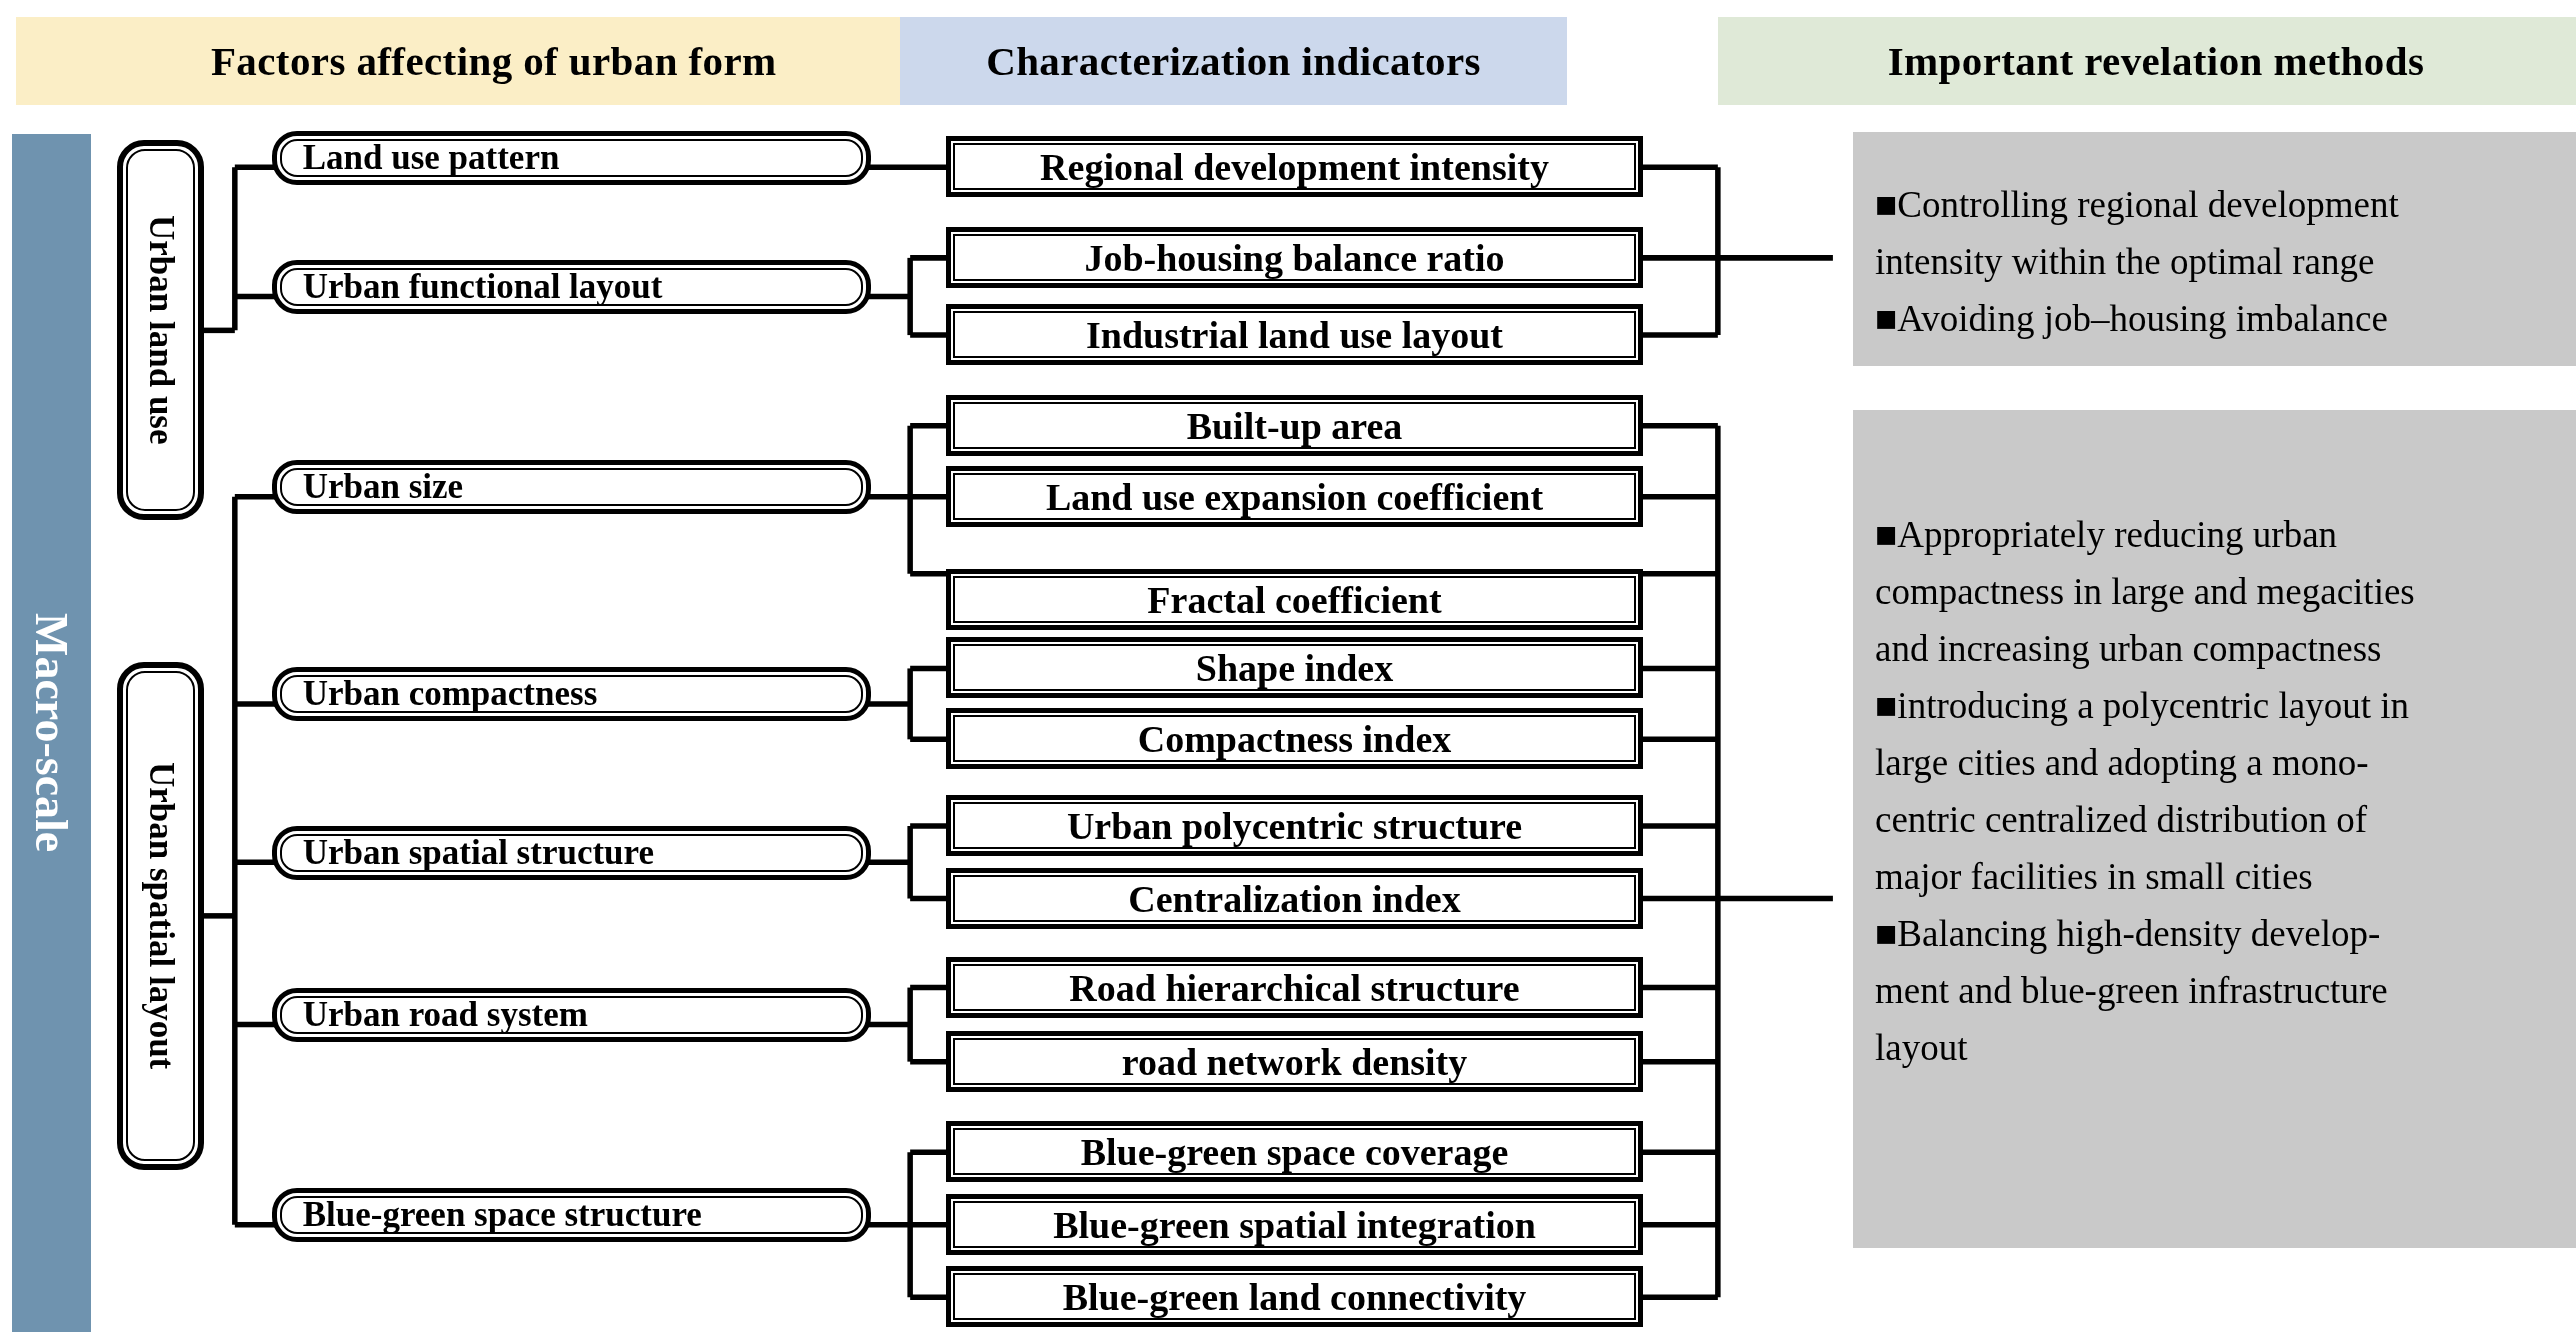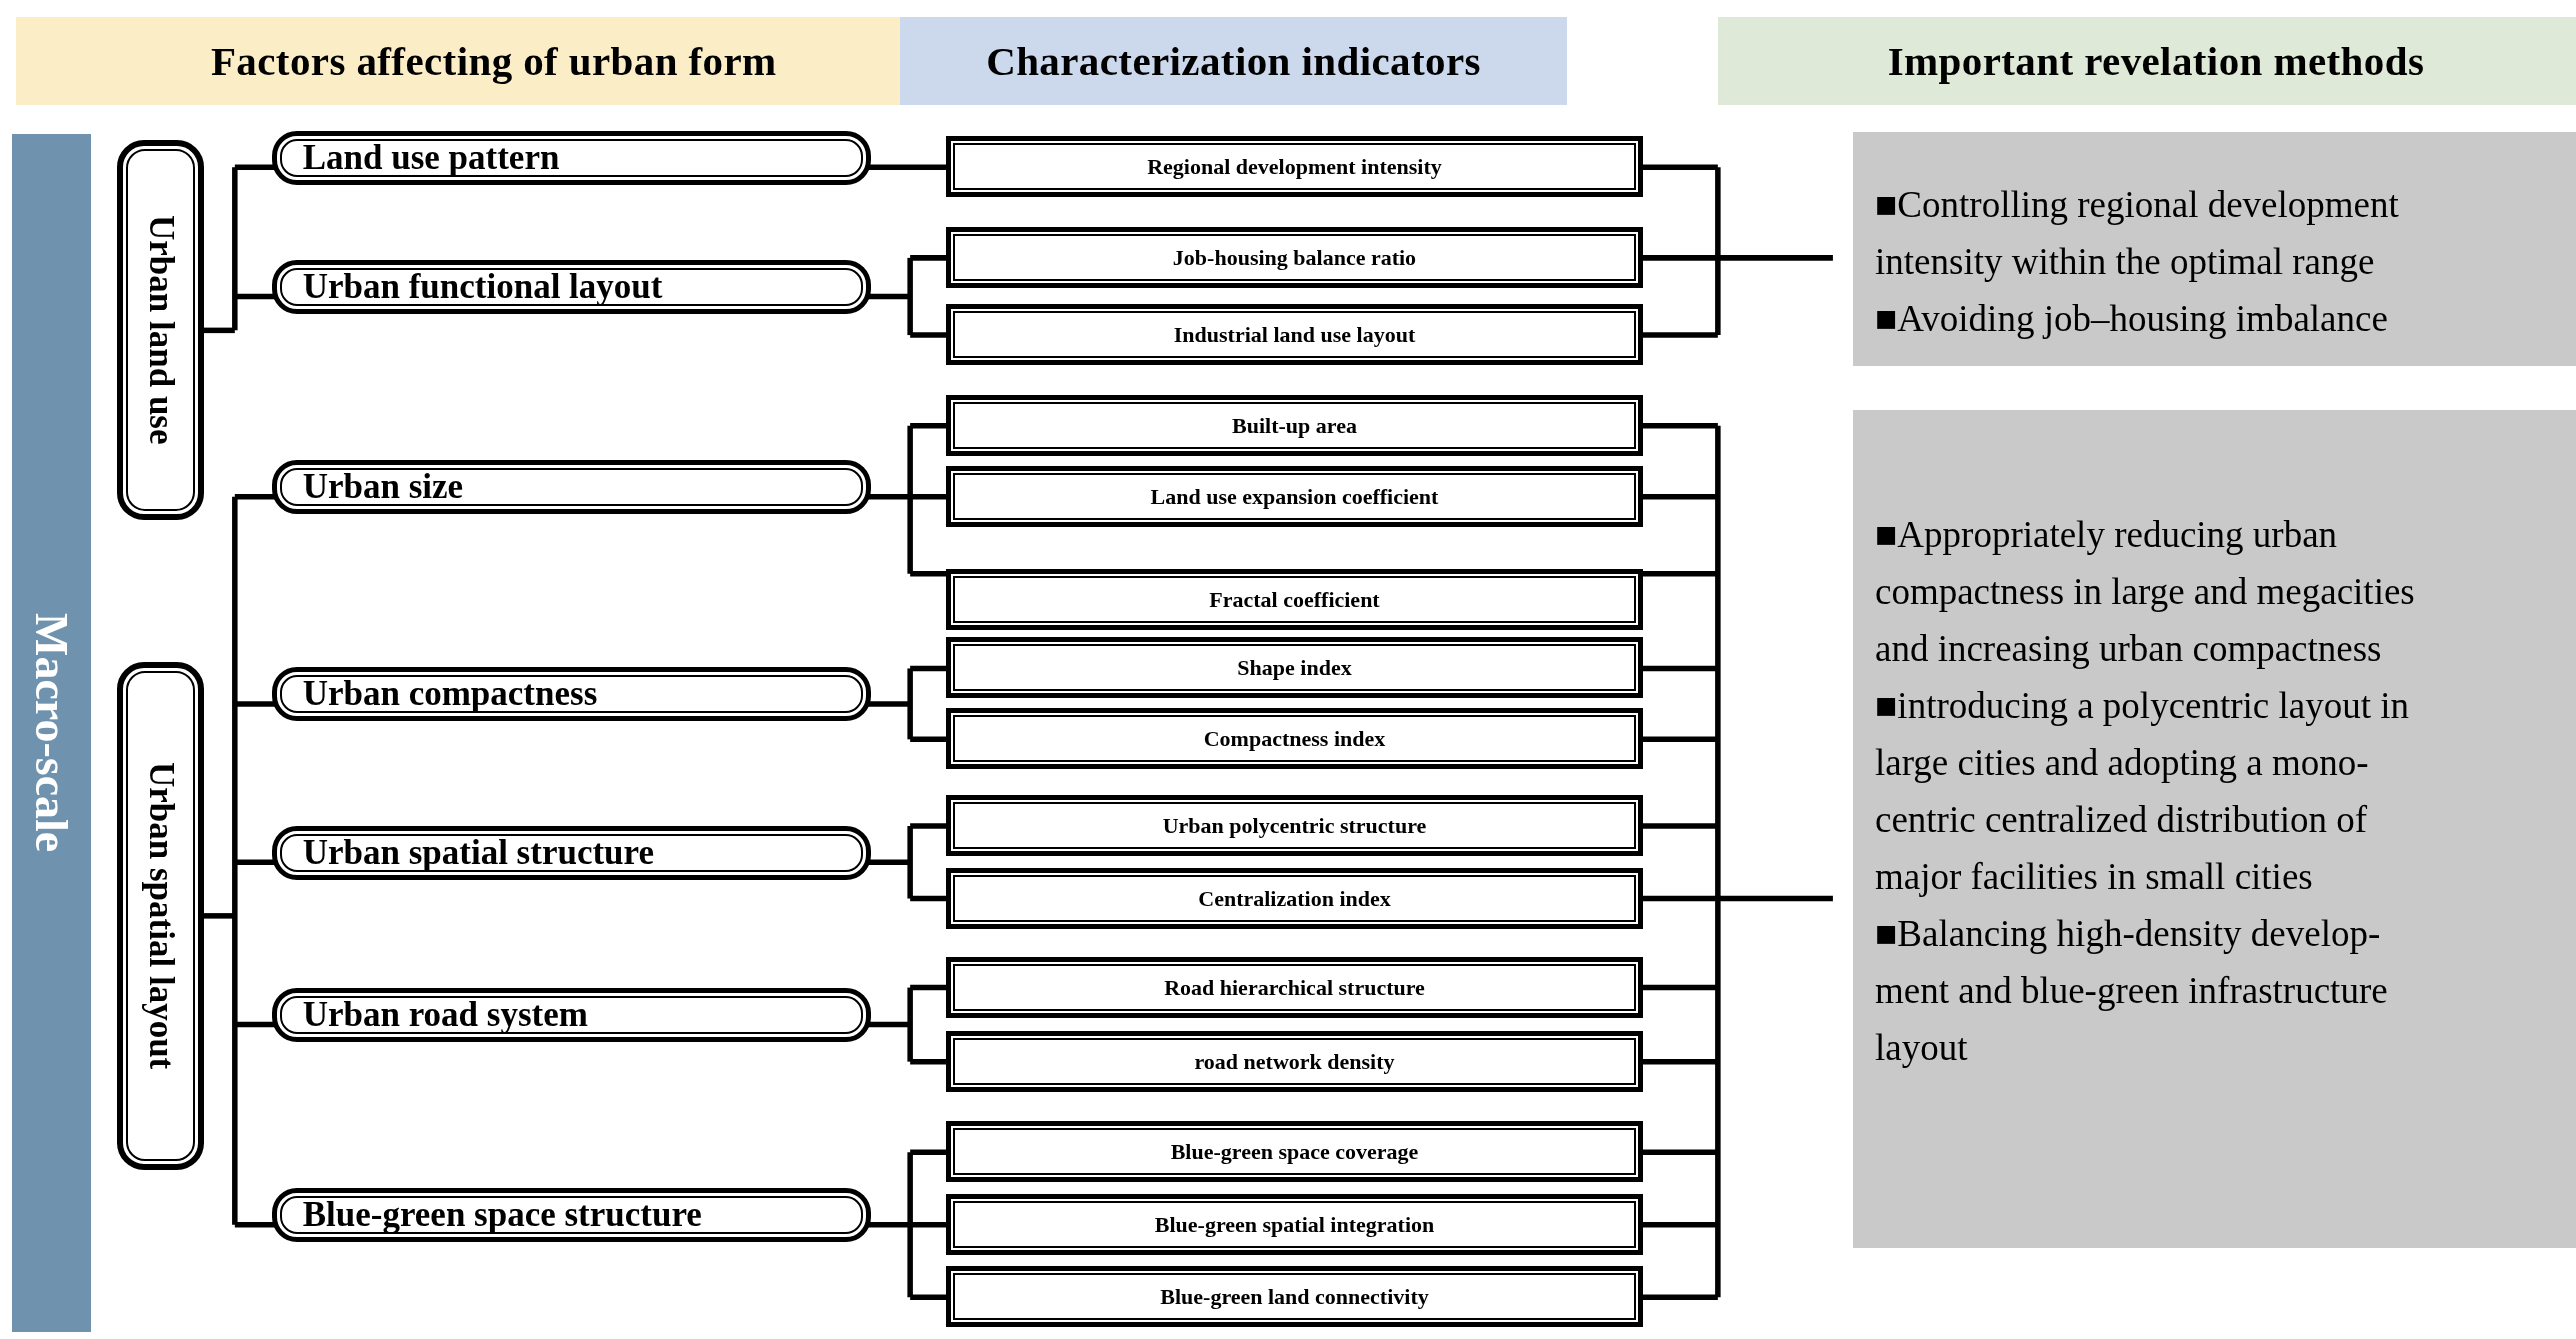--- a/index.html
+++ b/index.html
@@ -48,21 +48,21 @@
     font-size:35px;font-weight:bold;white-space:nowrap;
   }
 
   .ibox{
     position:absolute;left:946px;width:697px;height:61px;background:#fff;border:5.5px solid #000;
     padding:2.4px;box-sizing:border-box;
   }
   .ibox .in{
     width:100%;height:100%;border:2.4px solid #000;box-sizing:border-box;
     display:flex;align-items:center;justify-content:center;
-    font-size:22px;font-weight:bold;white-space:nowrap;
+    font-size:38px;font-weight:bold;white-space:nowrap;
   }
 
   .panel{
     position:absolute;left:1833px;width:730px;background:var(--c-panel_gray,#c9c9c9);
     box-sizing:border-box;padding:8px 22px;margin-left:20px;
   }
   .panel .pline{font-size:37px;line-height:57px;white-space:nowrap;}
   .p0{top:132px;height:234px;padding-top:44px;}
   .p1{top:410px;height:838px;padding-top:96px;}
 </style>

